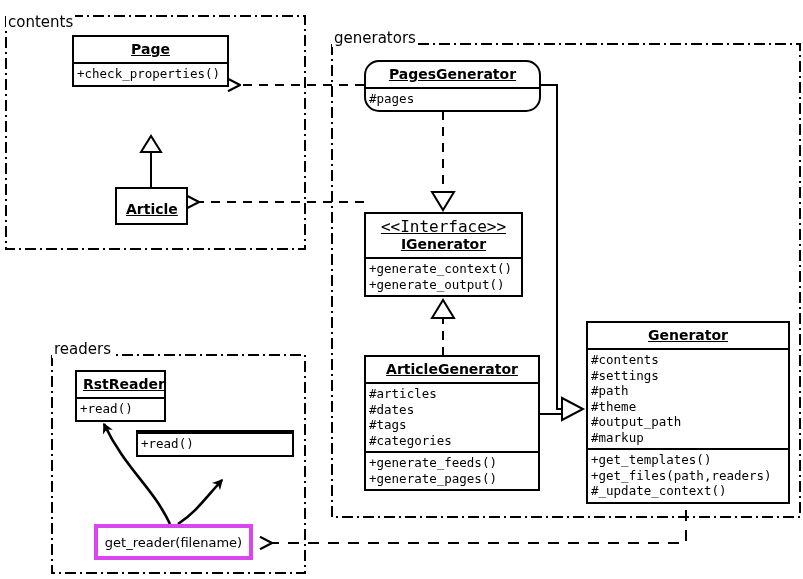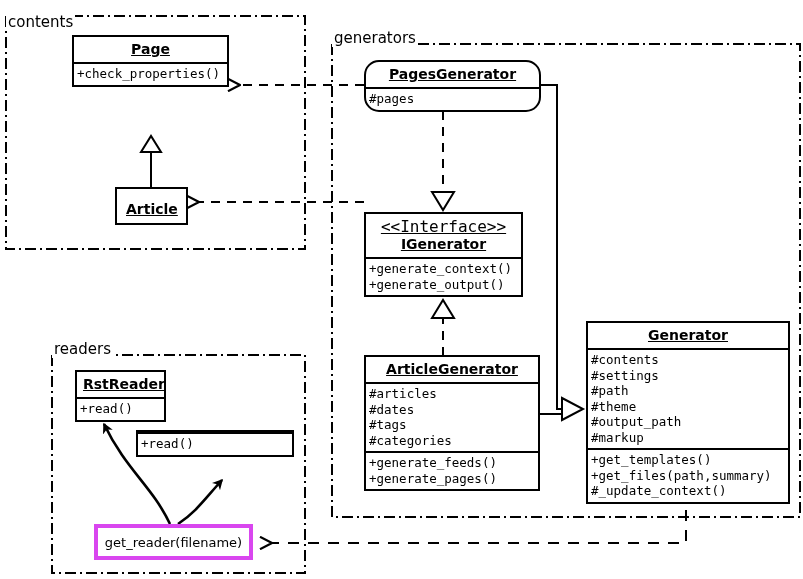--- a/index.html
+++ b/index.html
@@ -219,21 +219,21 @@
     <div class="uml-compartment">
       <div>#contents</div>
       <div>#settings</div>
       <div>#path</div>
       <div>#theme</div>
       <div>#output_path</div>
       <div>#markup</div>
     </div>
     <div class="uml-compartment">
       <div>+get_templates()</div>
-      <div>+get_files(path,summary)</div>
+      <div>+get_files(path,readers)</div>
       <div>#_update_context()</div>
     </div>
   </div>
 
   <div class="uml-class" style="left:75px; top:370px; width:91px;">
     <div class="uml-name">RstReader</div>
     <div class="uml-compartment">
       <div>+read()</div>
     </div>
   </div>

